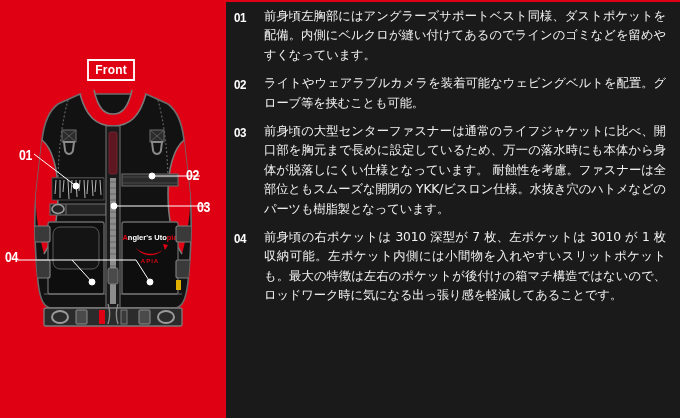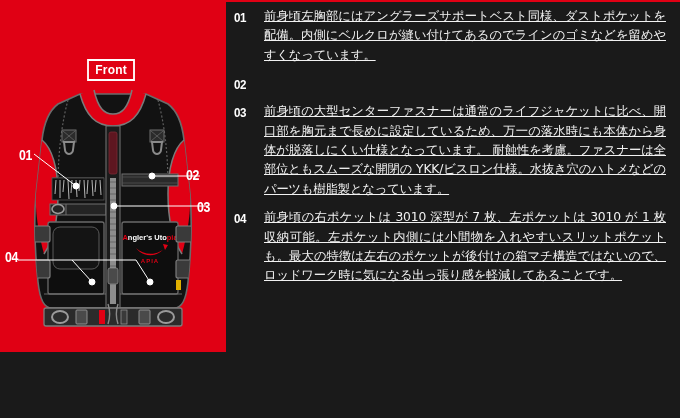--- a/index.html
+++ b/index.html
@@ -6,21 +6,21 @@
   body{
     width:680px;height:418px;overflow:hidden;
     font-family:"Liberation Sans","DejaVu Sans",sans-serif;
     background:#1a1a1a;
   }
   .page{position:relative;width:680px;height:418px;display:flex;}
 
   
   .left-panel{
     position:relative;
-    width:226px;height:352px;
+    width:226px;height:418px;
     background:#e00014;
     flex:0 0 226px;
     overflow:hidden;
   }
 
   .front-badge{
     position:absolute;left:85px;top:59px;
     border:2px solid #ffffff;
     padding:2px 7px 3px 7px;
     color:#ffffff;
@@ -84,21 +84,20 @@
     transform-origin:left top;
   }
   .item-body{
     flex:1 1 auto;
     color:#f2f2f2;
     font-size:12.3px;
     line-height:19.4px;
     letter-spacing:-0.15px;
     text-align:justify;
     font-family:"DejaVu Sans","Liberation Sans",sans-serif;
-    text-decoration:underline;
   }
 </style>
 </head>
 <body>
 
 <div class="page">
 
   <div class="left-panel">
 
     <div class="front-badge">Front</div>
@@ -280,20 +279,21 @@
 
     <div class="items">
 
       <div class="item">
         <div class="item-num">01</div>
         <div class="item-body">前身頃左胸部にはアングラーズサポートベスト同様、ダストポケットを配備。内側にベルクロが縫い付けてあるのでラインのゴミなどを留めやすくなっています。</div>
       </div>
 
       <div class="item">
         <div class="item-num">02</div>
+        <div class="item-body">ライトやウェアラブルカメラを装着可能なウェビングベルトを配置。グローブ等を挟むことも可能。</div>
       </div>
 
       <div class="item">
         <div class="item-num">03</div>
         <div class="item-body">前身頃の大型センターファスナーは通常のライフジャケットに比べ、開口部を胸元まで長めに設定しているため、万一の落水時にも本体から身体が脱落しにくい仕様となっています。
 耐蝕性を考慮。ファスナーは全部位ともスムーズな開閉の YKK/ビスロン仕様。水抜き穴のハトメなどのパーツも樹脂製となっています。</div>
       </div>
 
       <div class="item">
         <div class="item-num">04</div>

